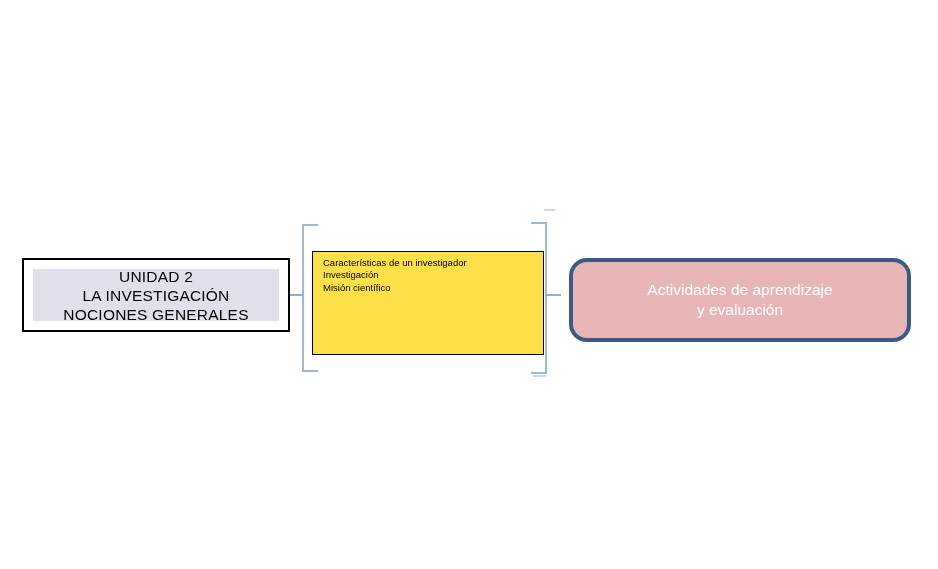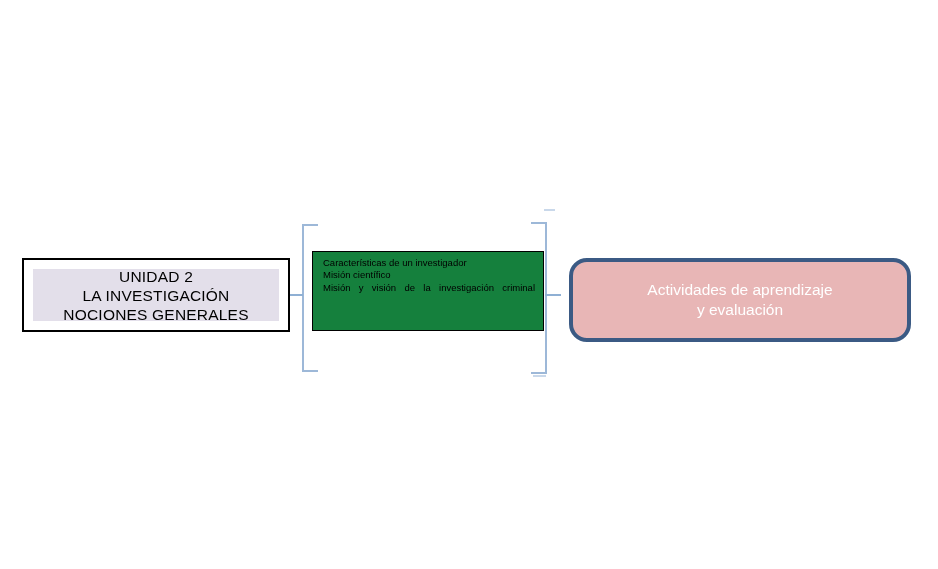--- a/index.html
+++ b/index.html
@@ -89,23 +89,23 @@
   }
   #ghost-dash-top    { left: 544px; top: 209px; width: 11px; }
   #ghost-dash-bottom { left: 533px; top: 375px; width: 13px; }
 
   
   #topics-box {
     position: absolute;
     left: 312px;
     top: 251px;
     width: 232px;
-    height: 80px;
+    height: 104px;
     border: 1px solid #000000;
-    background: #15803d;
+    background: #fde047;
     box-sizing: border-box;
     padding: 5px 8px 5px 10px;
   }
   #topics-list {
     margin: 0;
     padding: 0;
     list-style: none;
   }
   #topics-list li {
     color: #000000;
@@ -162,22 +162,22 @@
   <div id="bracket-left" class="bracket">
     <div class="vline"></div>
     <div class="hline arm-top"></div>
     <div class="hline arm-bottom"></div>
     <div class="stub"></div>
   </div>
 
   <div id="topics-box">
     <ul id="topics-list">
       <li>Características de un investigador</li>
+      <li>Investigación</li>
       <li>Misión científico</li>
-      <li class="justify-wrap">Misión y visión de la investigación criminal</li>
     </ul>
   </div>
 
   <div id="bracket-right" class="bracket">
     <div class="vline"></div>
     <div class="hline arm-top"></div>
     <div class="hline arm-bottom"></div>
     <div class="stub"></div>
   </div>
 

